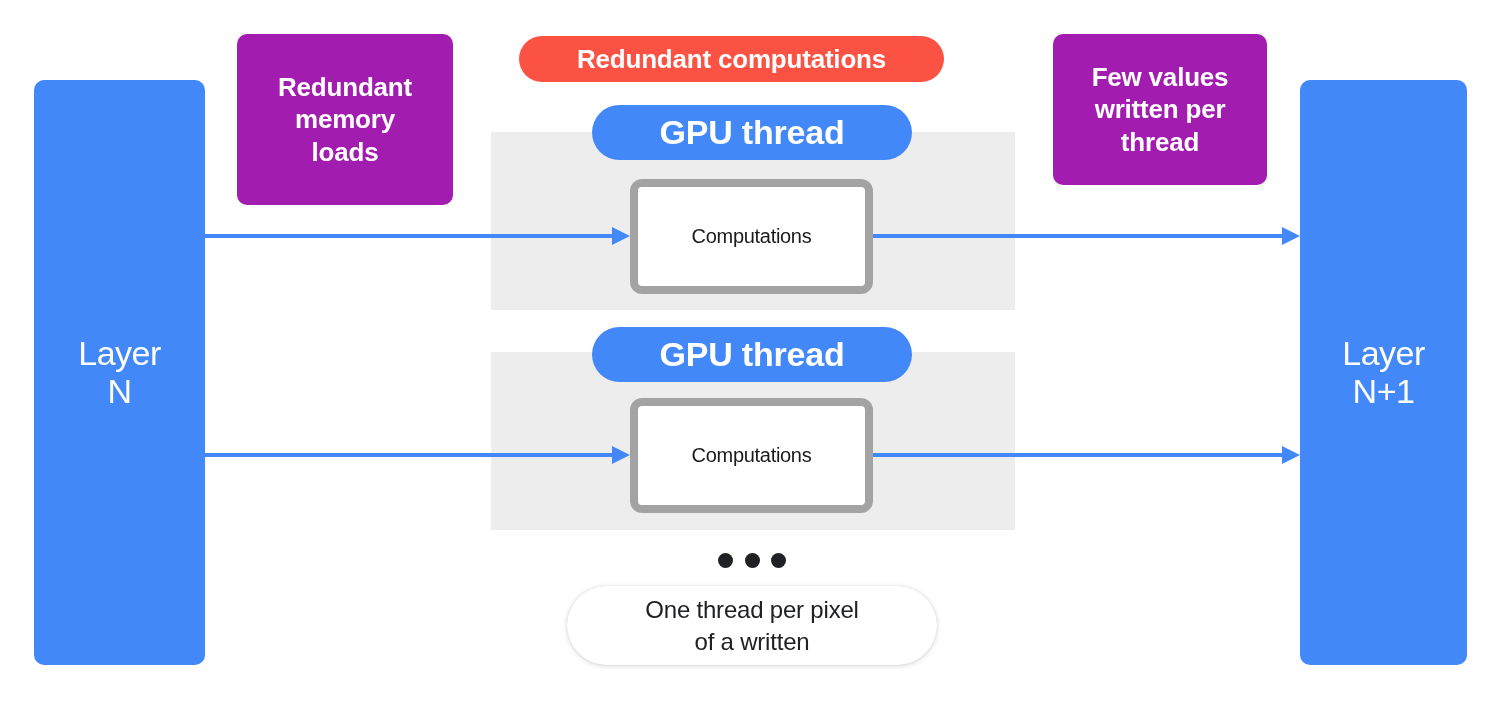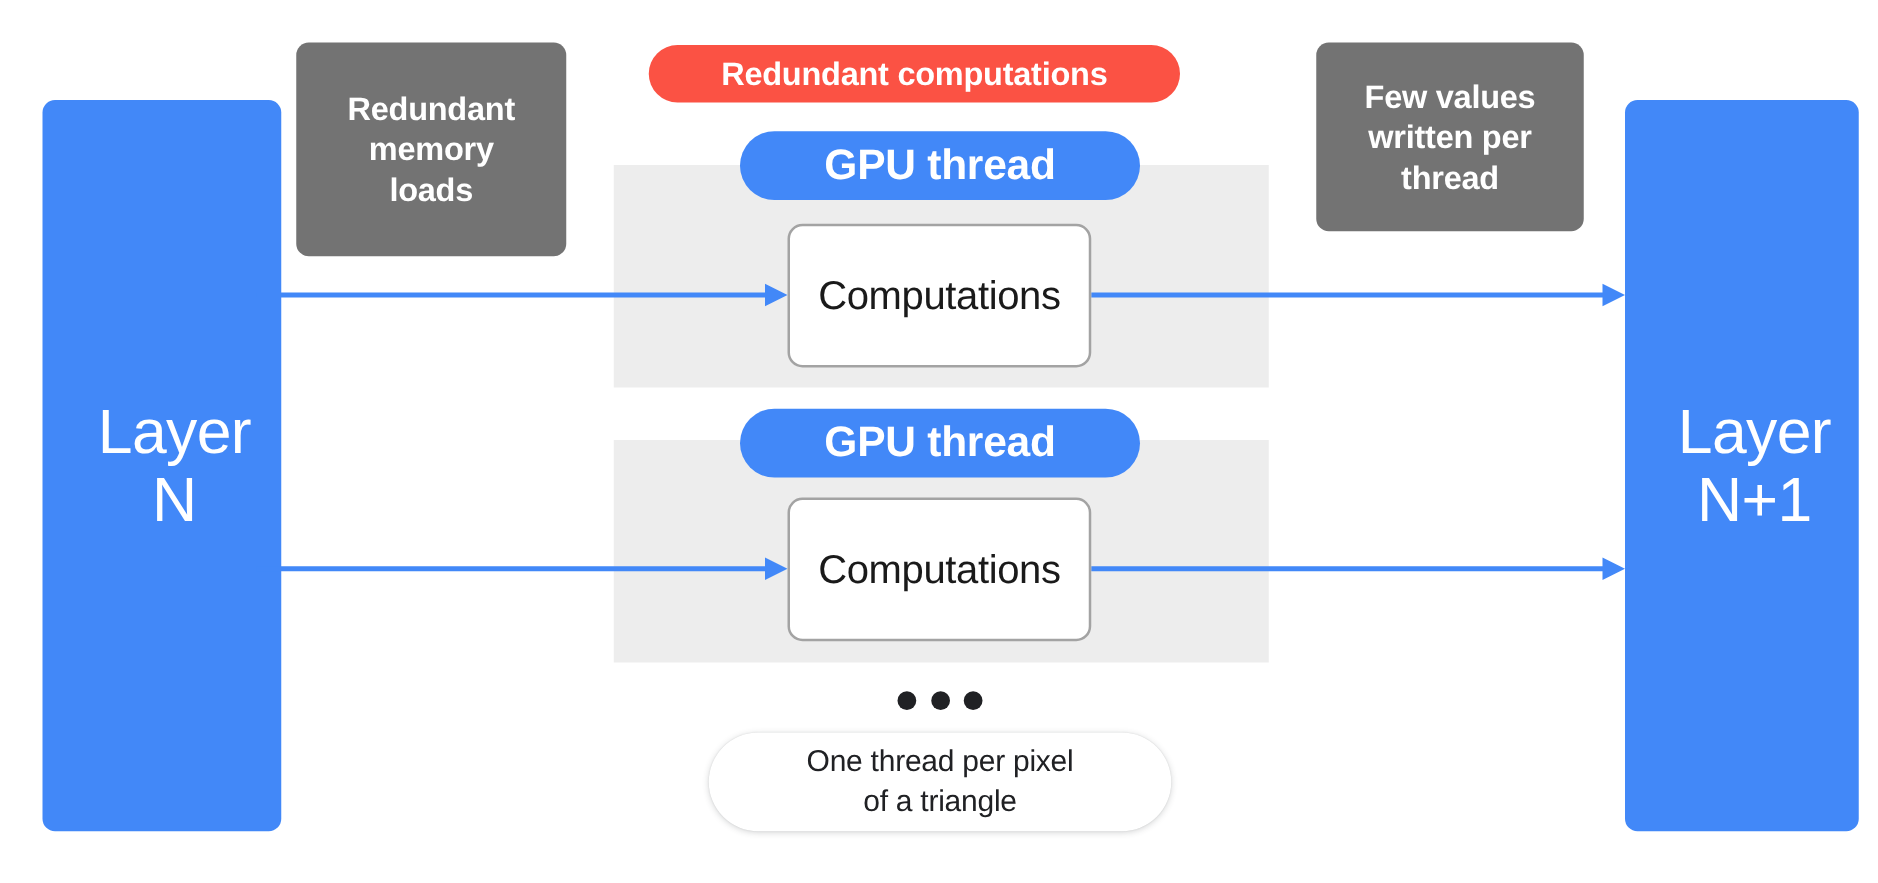--- a/index.html
+++ b/index.html
@@ -21,44 +21,43 @@
   
   .layer-col {
     position: absolute;
     background: #4288F8;
     border-radius: 10px;
     display: flex;
     align-items: center;
     justify-content: center;
     text-align: center;
     color: #ffffff;
-    font-size: 50px;
+    font-size: 34px;
     line-height: 1.1;
     font-weight: 400;
     letter-spacing: -0.5px;
     white-space: pre-line;
-    padding-left: 20px;
   }
   #layer-n {
     left: 34px;
     top: 80px;
     width: 171px;
     height: 585px;
   }
   #layer-n1 {
     left: 1300px;
     top: 80px;
     width: 167px;
     height: 585px;
   }
 
   
   .red-box {
     position: absolute;
-    background: #737373;
+    background: #a21caf;
     border-radius: 10px;
     display: flex;
     align-items: center;
     justify-content: center;
     text-align: center;
     color: #ffffff;
     font-size: 26px;
     font-weight: bold;
     line-height: 1.25;
     letter-spacing: -0.2px;
@@ -129,28 +128,28 @@
   #gpu-pill-1 { top: 105px; }
   #gpu-pill-2 { top: 327px; }
 
   
   .comp-box {
     position: absolute;
     left: 630px;
     width: 243px;
     height: 115px;
     background: #ffffff;
-    border: 2px solid #a3a3a3;
+    border: 8px solid #a3a3a3;
     border-radius: 12px;
     box-sizing: border-box;
     display: flex;
     align-items: center;
     justify-content: center;
     color: #1a1a1a;
-    font-size: 32px;
+    font-size: 20px;
     letter-spacing: -0.3px;
   }
   #comp-box-1 { top: 179px; }
   #comp-box-2 { top: 398px; }
 
   
   .arrow-line {
     position: absolute;
     height: 4px;
     background: #4288F8;
@@ -253,15 +252,15 @@
   <div id="gpu-pill-2" class="blue-pill">GPU thread</div>
   <div id="comp-box-2" class="comp-box">Computations</div>
 
   <div id="dots">
     <span class="dot"></span>
     <span class="dot"></span>
     <span class="dot"></span>
   </div>
 
   <div id="caption-pill">One thread per pixel
-of a triangle</div>
+of a written</div>
 
 </div>
 
 </body></html>

